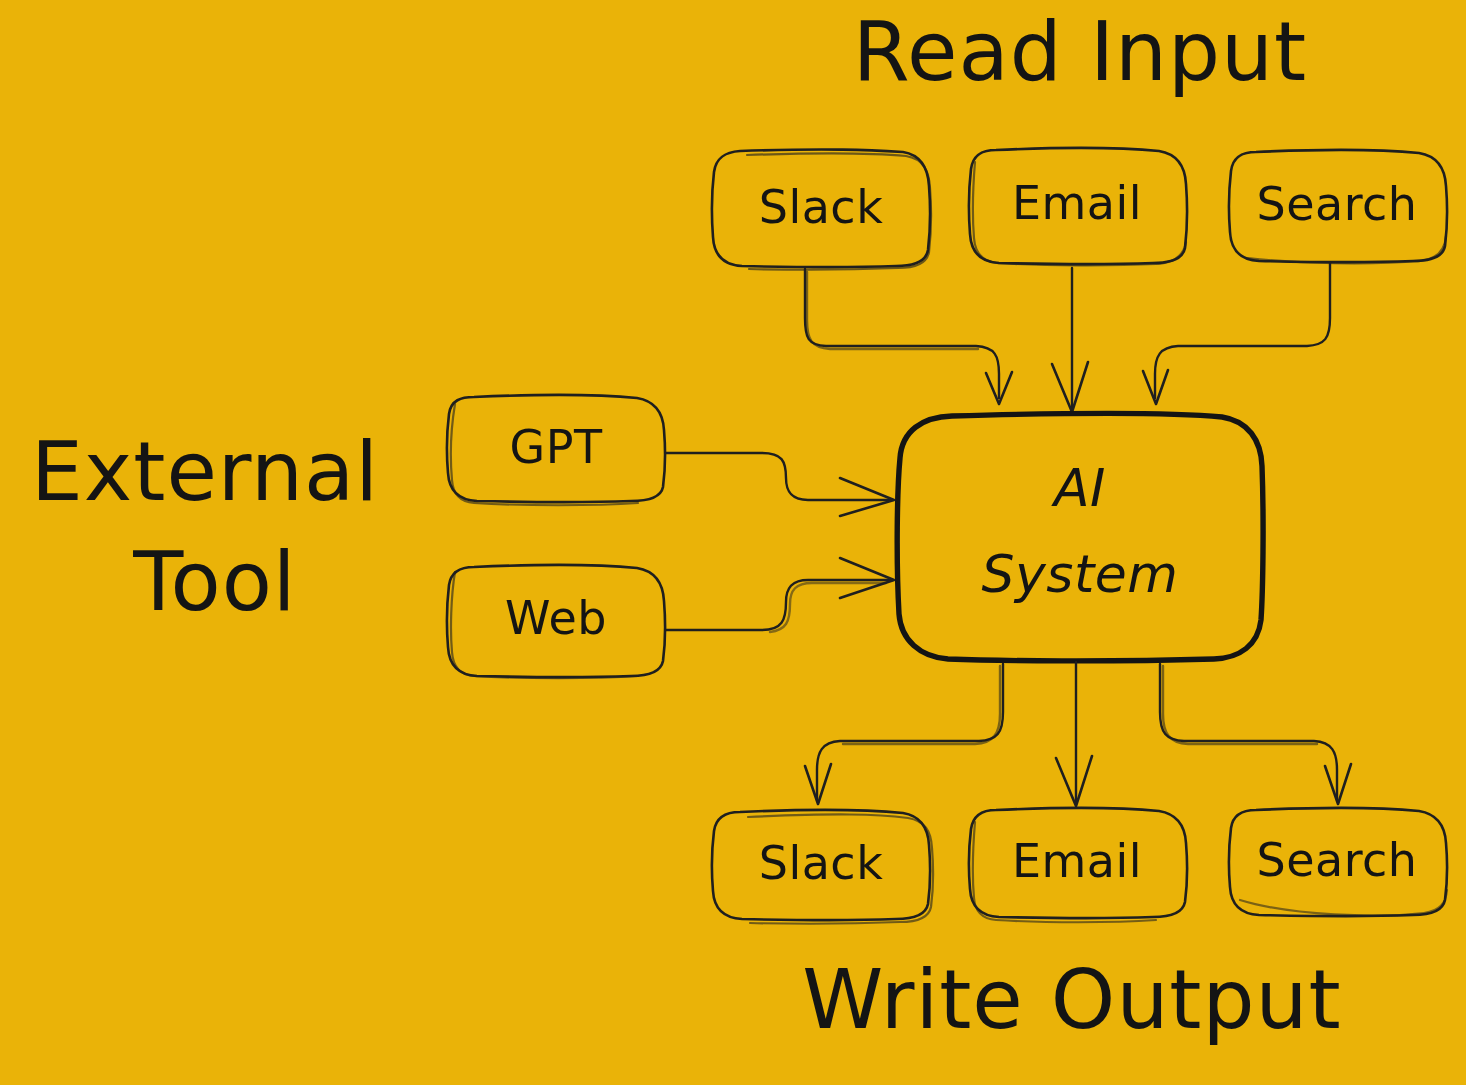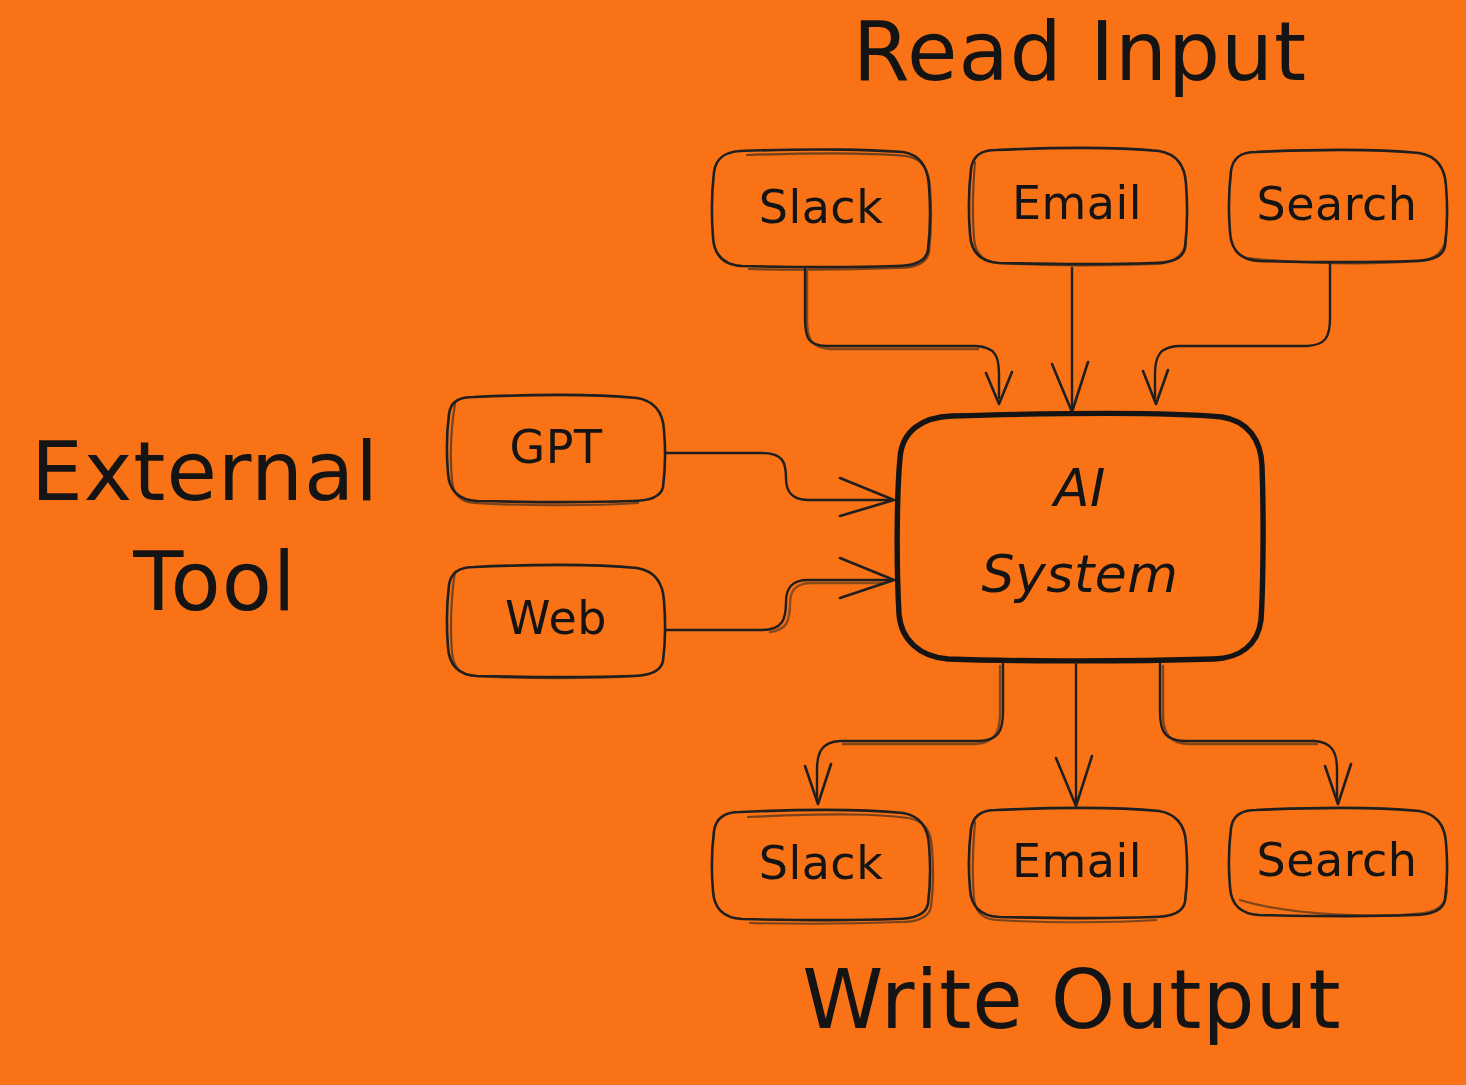--- a/index.html
+++ b/index.html
@@ -11,21 +11,21 @@
   body {
     width: 1466px;
     height: 1085px;
     overflow: hidden;
     font-family: "DejaVu Sans", sans-serif;
   }
   #diagram-root {
     position: relative;
     width: 1466px;
     height: 1085px;
-    background: #f97316;
+    background: #eab308;
   }
   svg#scene {
     position: absolute;
     top: 0;
     left: 0;
     width: 1466px;
     height: 1085px;
     display: block;
   }
   .sk-stroke {

